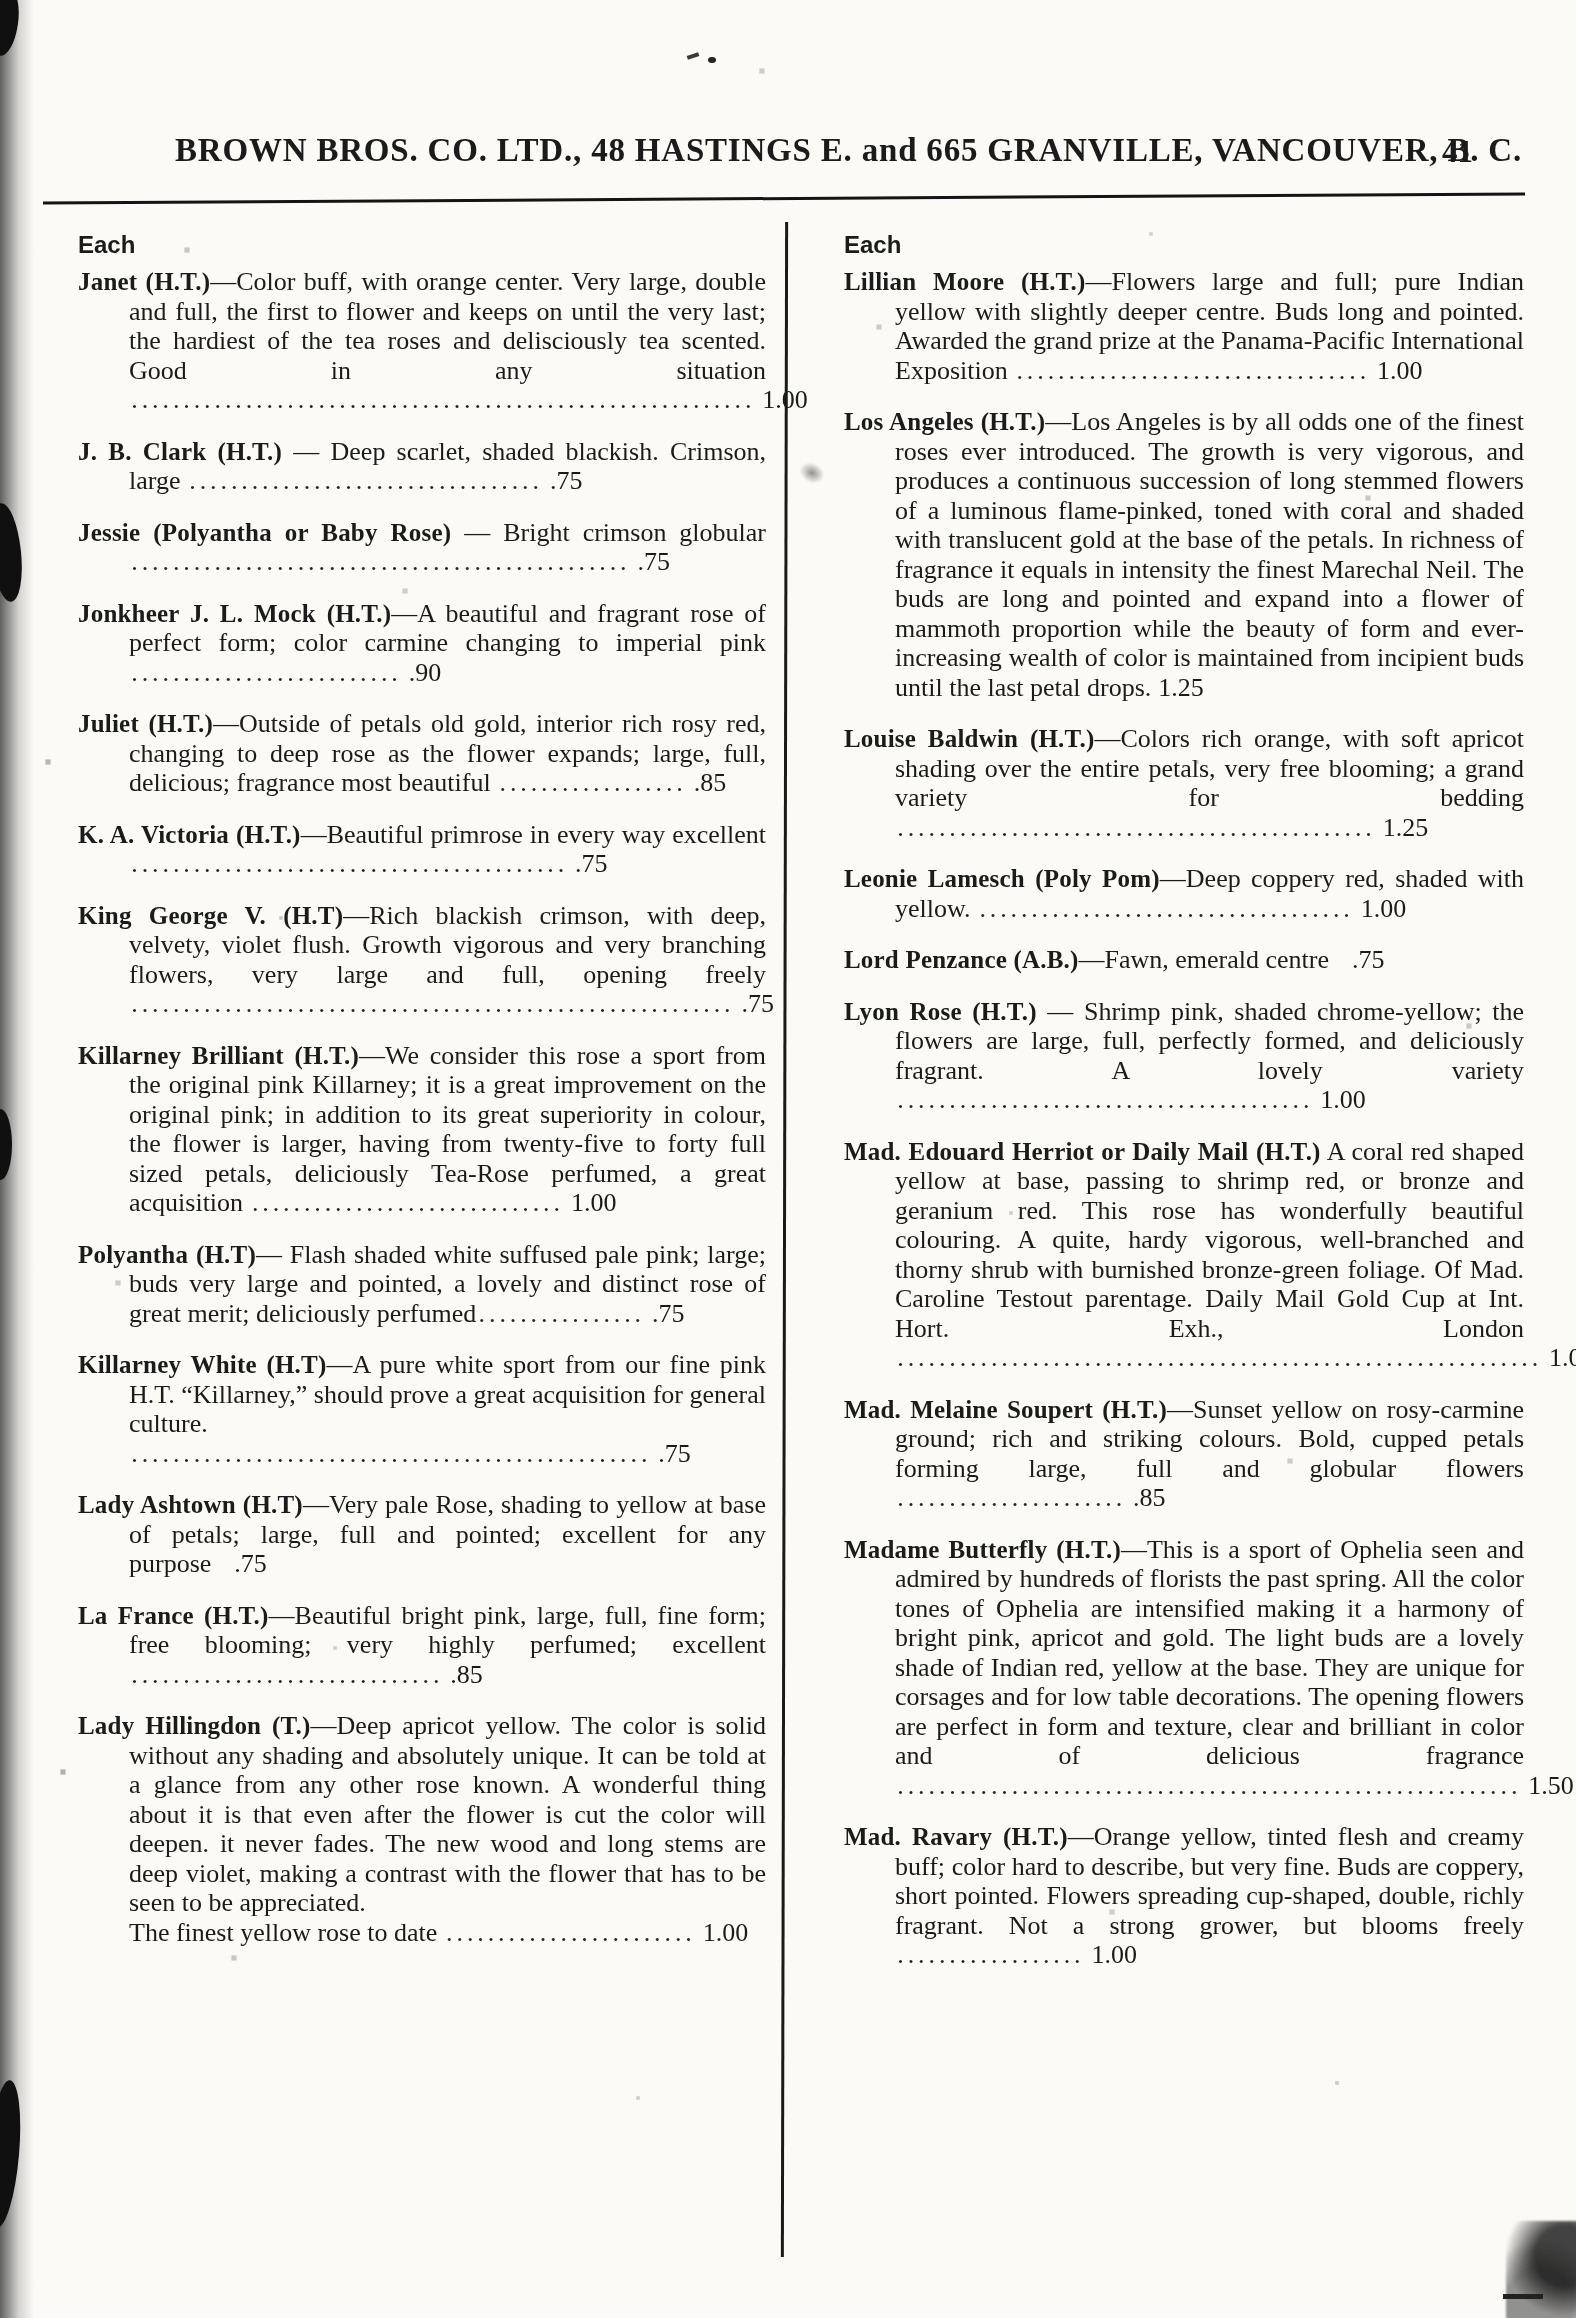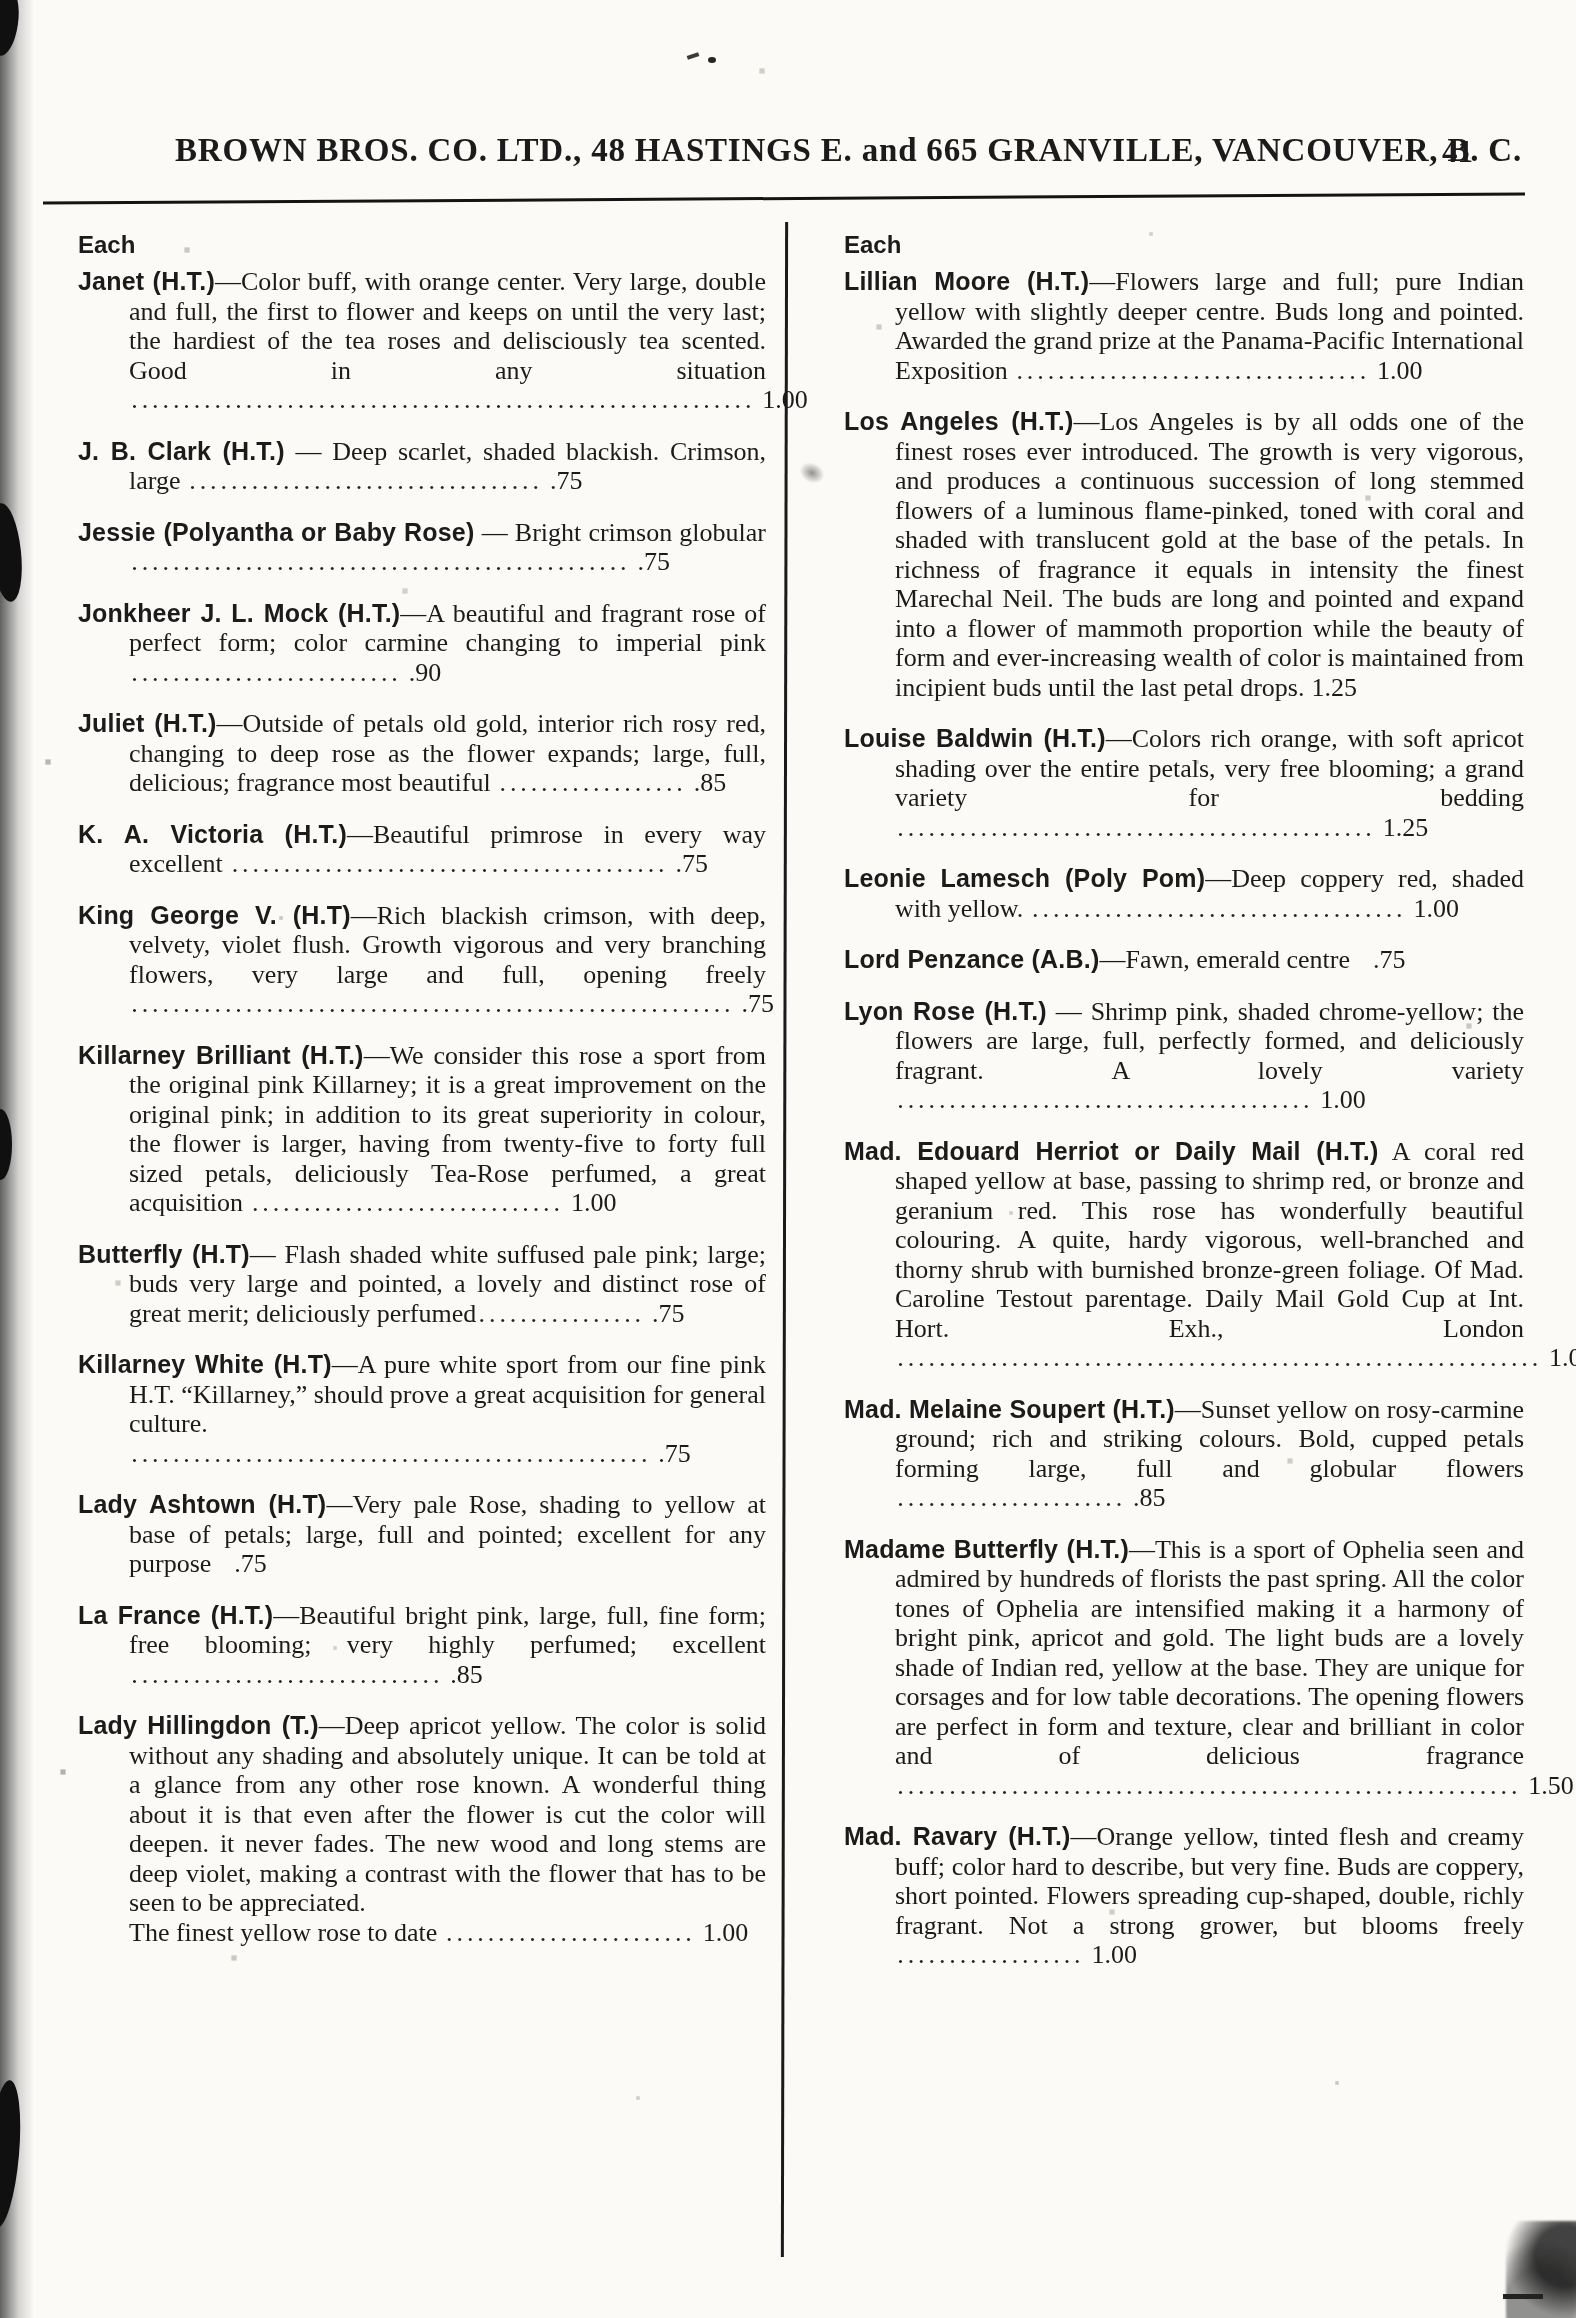--- a/index.html
+++ b/index.html
@@ -70,21 +70,21 @@
     display:block;
     font-family:"Liberation Sans", sans-serif;
     font-weight:bold;font-size:24px;margin:0 3.1px 7.8px 0;
   }
   .entry{
     margin:0 0 22px 0;
     padding-left:51px;text-indent:-51px;
     text-align:justify;
   }
   .nm{
-    font-family:Liberation Sans, sans-serif;
+    font-family:Liberation Serif, serif;
     font-weight:bold;font-size:25px;letter-spacing:0.2px;
   }
   .ld{letter-spacing:3.9px;margin-left:2.3px;color:#222;}
   .pr{margin-left:7px;white-space:nowrap;margin-top:44px;}
   .pr.gap{margin-left:23px;}
 </style>
 </head>
 <body>
 
 <div class="page">
@@ -118,21 +118,21 @@
     <p class="entry"><span class="nm">Jonkheer J. L. Mock (H.T.)</span><span class="ds">—A beautiful and fragrant rose of perfect form; color carmine changing to imperial pink </span><span class="ld">..........................</span><span class="pr">.90</span></p>
 
     <p class="entry"><span class="nm">Juliet (H.T.)</span><span class="ds">—Outside of petals old gold, interior rich rosy red, changing to deep rose as the flower expands; large, full, delicious; fragrance most beautiful </span><span class="ld">..................</span><span class="pr">.85</span></p>
 
     <p class="entry"><span class="nm">K. A. Victoria (H.T.)</span><span class="ds">—Beautiful primrose in every way excellent </span><span class="ld">..........................................</span><span class="pr">.75</span></p>
 
     <p class="entry"><span class="nm">King George V. (H.T)</span><span class="ds">—Rich blackish crimson, with deep, velvety, violet flush. Growth vigorous and very branching flowers, very large and full, opening freely </span><span class="ld">..........................................................</span><span class="pr">.75</span></p>
 
     <p class="entry"><span class="nm">Killarney Brilliant (H.T.)</span><span class="ds">—We consider this rose a sport from the original pink Killarney; it is a great improvement on the original pink; in addition to its great superiority in colour, the flower is larger, having from twenty-five to forty full sized petals, deliciously Tea-Rose perfumed, a great acquisition </span><span class="ld">..............................</span><span class="pr">1.00</span></p>
 
-    <p class="entry"><span class="nm">Butterfly (H.T)</span><span class="ds">— Flash shaded white suffused pale pink; large; buds very large and pointed, a lovely and distinct rose of great merit; deliciously perfumed</span><span class="ld">................</span><span class="pr">.75</span></p>
+    <p class="entry"><span class="nm">Polyantha (H.T)</span><span class="ds">— Flash shaded white suffused pale pink; large; buds very large and pointed, a lovely and distinct rose of great merit; deliciously perfumed</span><span class="ld">................</span><span class="pr">.75</span></p>
 
     <p class="entry"><span class="nm">Killarney White (H.T)</span><span class="ds">—A pure white sport from our fine pink H.T. “Killarney,” should prove a great acquisition for general culture. </span><span class="ld">..................................................</span><span class="pr">.75</span></p>
 
     <p class="entry"><span class="nm">Lady Ashtown (H.T)</span><span class="ds">—Very pale Rose, shading to yellow at base of petals; large, full and pointed; excellent for any purpose</span><span class="pr gap">.75</span></p>
 
     <p class="entry"><span class="nm">La France (H.T.)</span><span class="ds">—Beautiful bright pink, large, full, fine form; free blooming; very highly perfumed; excellent </span><span class="ld">..............................</span><span class="pr">.85</span></p>
 
     <p class="entry"><span class="nm">Lady Hillingdon (T.)</span><span class="ds">—Deep apricot yellow. The color is solid without any shading and absolutely unique.  It can be told at a glance from any other rose known.  A wonderful thing about it is that even after the flower is cut the color will deepen. it never fades.  The new wood and long stems are deep violet, making a contrast with the flower that has to be seen to be appreciated.</span><br><span class="l2">The finest yellow rose to date </span><span class="ld">........................</span><span class="pr">1.00</span></p>
 
   </div>

